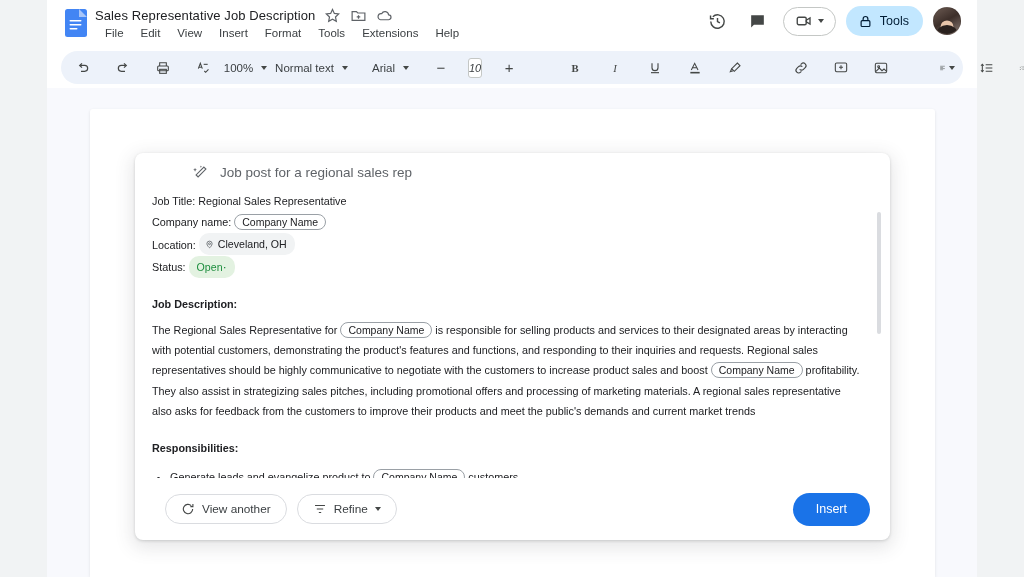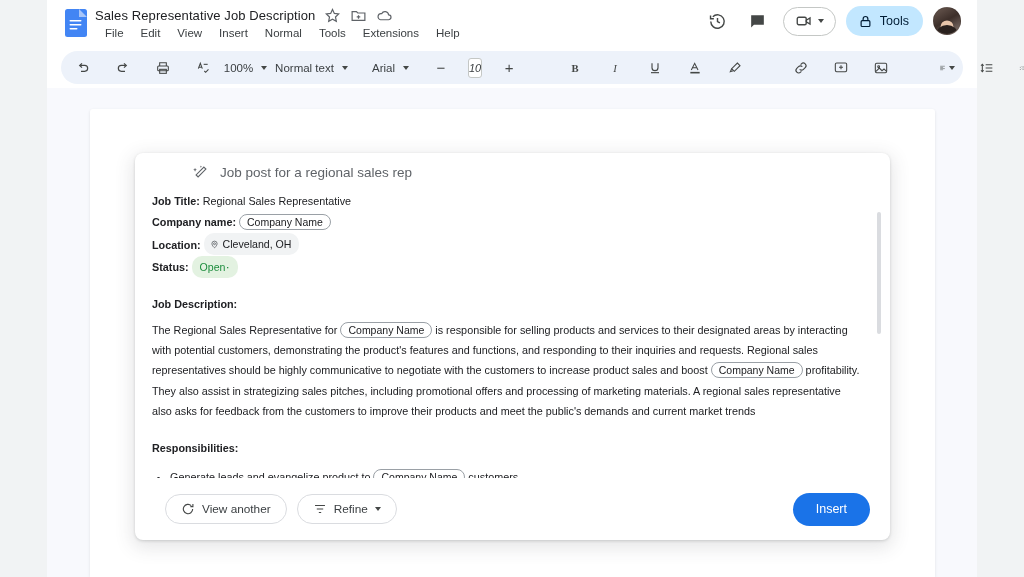--- a/index.html
+++ b/index.html
@@ -147,21 +147,21 @@
     border-radius: 50%; display: flex; align-items: center; justify-content: center;
     cursor: pointer; color: #3c4043;
   }
 
   .dlg-body {
     position: absolute; left: 0; top: 38px; right: 0; bottom: 62px;
     padding: 0 28px 0 17px; overflow: hidden;
     font-size: 10.8px; color: #202124; line-height: 20.4px;
   }
   .kv { margin: 0 0 0.5px 0; }
-  .kv b { font-weight: bold; }
+  .kv b { font-weight: normal; }
   .chip-company {
     display: inline-block; border: 1px solid #9aa0a6; border-radius: 11px;
     padding: 0px 7px; line-height: 14px; font-size: 10.5px; color: #202124;
     background: #fff; cursor: pointer; vertical-align: baseline;
   }
   .chip-loc {
     display: inline-flex; align-items: center; gap: 4px;
     background: #f1f3f4; border-radius: 10px; padding: 1px 8px 1px 6px;
     font-size: 10.6px; color: #202124; cursor: pointer;
   }
@@ -237,21 +237,21 @@
             <path d="M6.5 18h11a3.5 3.5 0 0 0 .3-7A5.2 5.2 0 0 0 8 9.4 4.3 4.3 0 0 0 6.5 18z"></path>
           </svg>
       </span>
     </div>
 
     <div class="menu-row">
       <div class="menu-item">File</div>
       <div class="menu-item">Edit</div>
       <div class="menu-item">View</div>
       <div class="menu-item">Insert</div>
-      <div class="menu-item">Normal</div>
+      <div class="menu-item">Format</div>
       <div class="menu-item">Tools</div>
       <div class="menu-item">Extensions</div>
       <div class="menu-item">Help</div>
     </div>
 
     <div class="header-right">
       <div class="hicon-btn">
         <svg viewBox="0 0 24 24" width="19" height="19" fill="none" stroke="currentColor" stroke-width="1.8">
           <path d="M3.5 12a8.5 8.5 0 1 0 2.6-6.1"></path>
             <path d="M3.2 4.4v4.2h4.2"></path>

